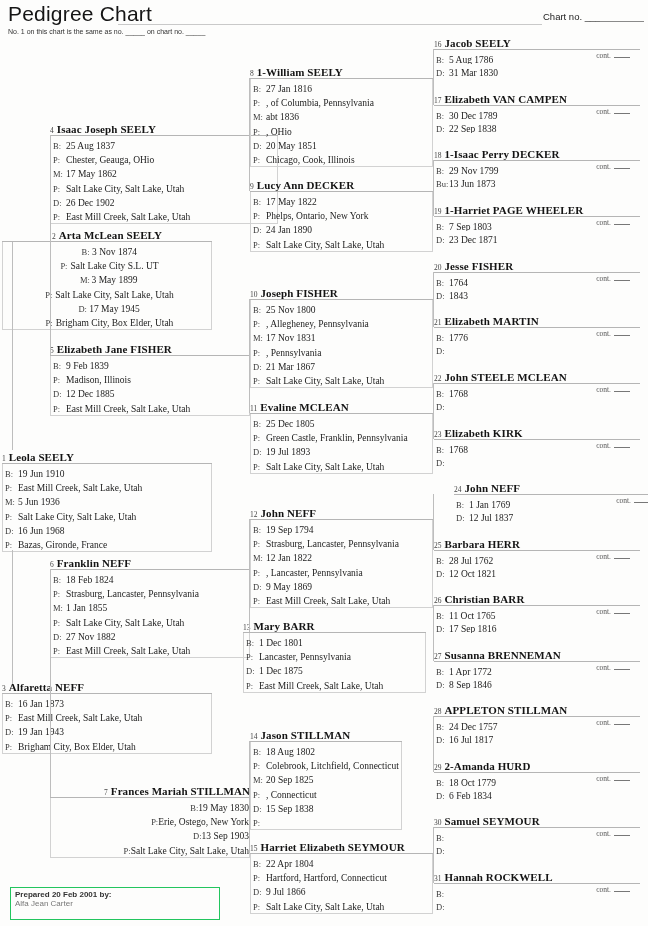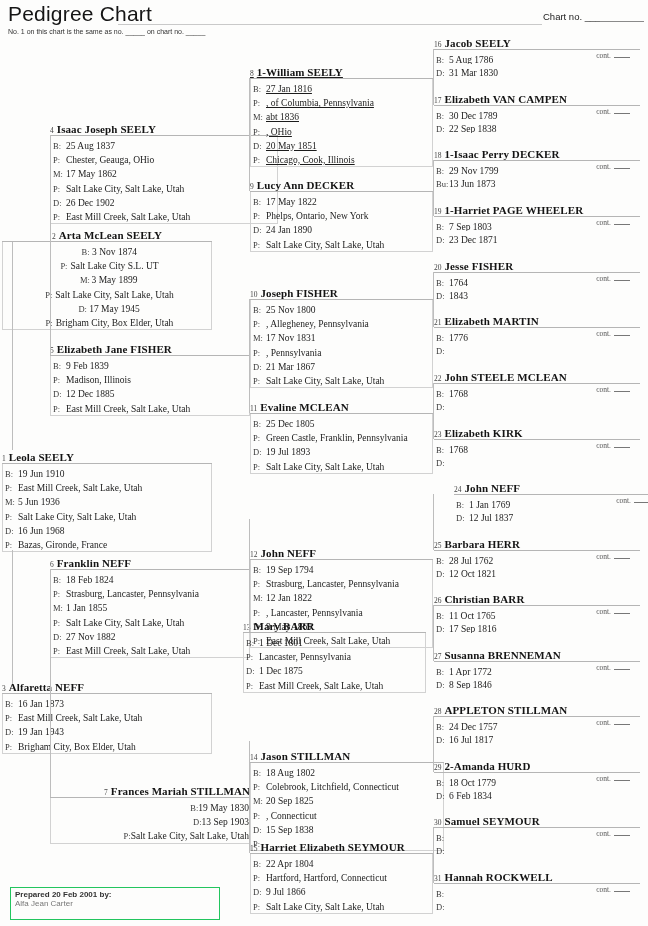--- a/index.html
+++ b/index.html
@@ -149,25 +149,26 @@
         <div class="f-row"><span class="f-label">D:</span><span class="f-value">27 Nov 1882</span></div>
         <div class="f-row"><span class="f-label">P:</span><span class="f-value">East Mill Creek, Salt Lake, Utah</span></div>
       </div>
   </div>
     <div class="person" style="left: 50px; top: 784px; width: 200px; text-align: right;">
     <div class="p-namerow">
       <span class="p-num">7</span><span class="p-name">Frances Mariah STILLMAN</span>
     </div>
     <div class="p-details boxed">
         <div class="f-row"><span class="f-label">B:</span><span class="f-value">19 May 1830</span></div>
+        <div class="f-row"><span class="f-label">P:</span><span class="f-value">Erie, Ostego, New York</span></div>
         <div class="f-row"><span class="f-label">D:</span><span class="f-value">13 Sep 1903</span></div>
         <div class="f-row"><span class="f-label">P:</span><span class="f-value">Salt Lake City, Salt Lake, Utah</span></div>
       </div>
   </div>
-    <div class="person" style="left: 250px; top: 65px; width: 183px; text-decoration: underline;">
+    <div class="person" style="left: 250px; top: 65px; width: 183px;">
     <div class="p-namerow">
       <span class="p-num">8</span><span class="p-name">1-William SEELY</span>
     </div>
     <div class="p-details boxed">
         <div class="f-row"><span class="f-label">B:</span><span class="f-value">27 Jan 1816</span></div>
         <div class="f-row"><span class="f-label">P:</span><span class="f-value">, of Columbia, Pennsylvania</span></div>
         <div class="f-row"><span class="f-label">M:</span><span class="f-value">abt 1836</span></div>
         <div class="f-row"><span class="f-label">P:</span><span class="f-value">, OHio</span></div>
         <div class="f-row"><span class="f-label">D:</span><span class="f-value">20 May 1851</span></div>
         <div class="f-row"><span class="f-label">P:</span><span class="f-value">Chicago, Cook, Illinois</span></div>
@@ -201,21 +202,21 @@
     <div class="p-namerow">
       <span class="p-num">11</span><span class="p-name">Evaline MCLEAN</span>
     </div>
     <div class="p-details boxed">
         <div class="f-row"><span class="f-label">B:</span><span class="f-value">25 Dec 1805</span></div>
         <div class="f-row"><span class="f-label">P:</span><span class="f-value">Green Castle, Franklin, Pennsylvania</span></div>
         <div class="f-row"><span class="f-label">D:</span><span class="f-value">19 Jul 1893</span></div>
         <div class="f-row"><span class="f-label">P:</span><span class="f-value">Salt Lake City, Salt Lake, Utah</span></div>
       </div>
   </div>
-    <div class="person" style="left: 250px; top: 506px; width: 183px; margin-top: 40px;">
+    <div class="person" style="left: 250px; top: 506px; width: 183px;">
     <div class="p-namerow">
       <span class="p-num">12</span><span class="p-name">John NEFF</span>
     </div>
     <div class="p-details boxed">
         <div class="f-row"><span class="f-label">B:</span><span class="f-value">19 Sep 1794</span></div>
         <div class="f-row"><span class="f-label">P:</span><span class="f-value">Strasburg, Lancaster, Pennsylvania</span></div>
         <div class="f-row"><span class="f-label">M:</span><span class="f-value">12 Jan 1822</span></div>
         <div class="f-row"><span class="f-label">P:</span><span class="f-value">, Lancaster, Pennsylvania</span></div>
         <div class="f-row"><span class="f-label">D:</span><span class="f-value">9 May 1869</span></div>
         <div class="f-row"><span class="f-label">P:</span><span class="f-value">East Mill Creek, Salt Lake, Utah</span></div>
@@ -225,21 +226,21 @@
     <div class="p-namerow">
       <span class="p-num">13</span><span class="p-name">Mary BARR</span>
     </div>
     <div class="p-details boxed">
         <div class="f-row"><span class="f-label">B:</span><span class="f-value">1 Dec 1801</span></div>
         <div class="f-row"><span class="f-label">P:</span><span class="f-value">Lancaster, Pennsylvania</span></div>
         <div class="f-row"><span class="f-label">D:</span><span class="f-value">1 Dec 1875</span></div>
         <div class="f-row"><span class="f-label">P:</span><span class="f-value">East Mill Creek, Salt Lake, Utah</span></div>
       </div>
   </div>
-    <div class="person" style="left: 250px; top: 728px; width: 194px; margin-top: 21px;">
+    <div class="person" style="left: 250px; top: 728px; width: 152px;">
     <div class="p-namerow">
       <span class="p-num">14</span><span class="p-name">Jason STILLMAN</span>
     </div>
     <div class="p-details boxed">
         <div class="f-row"><span class="f-label">B:</span><span class="f-value">18 Aug 1802</span></div>
         <div class="f-row"><span class="f-label">P:</span><span class="f-value">Colebrook, Litchfield, Connecticut</span></div>
         <div class="f-row"><span class="f-label">M:</span><span class="f-value">20 Sep 1825</span></div>
         <div class="f-row"><span class="f-label">P:</span><span class="f-value">, Connecticut</span></div>
         <div class="f-row"><span class="f-label">D:</span><span class="f-value">15 Sep 1838</span></div>
         <div class="f-row"><span class="f-label">P:</span><span class="f-value"></span></div>

